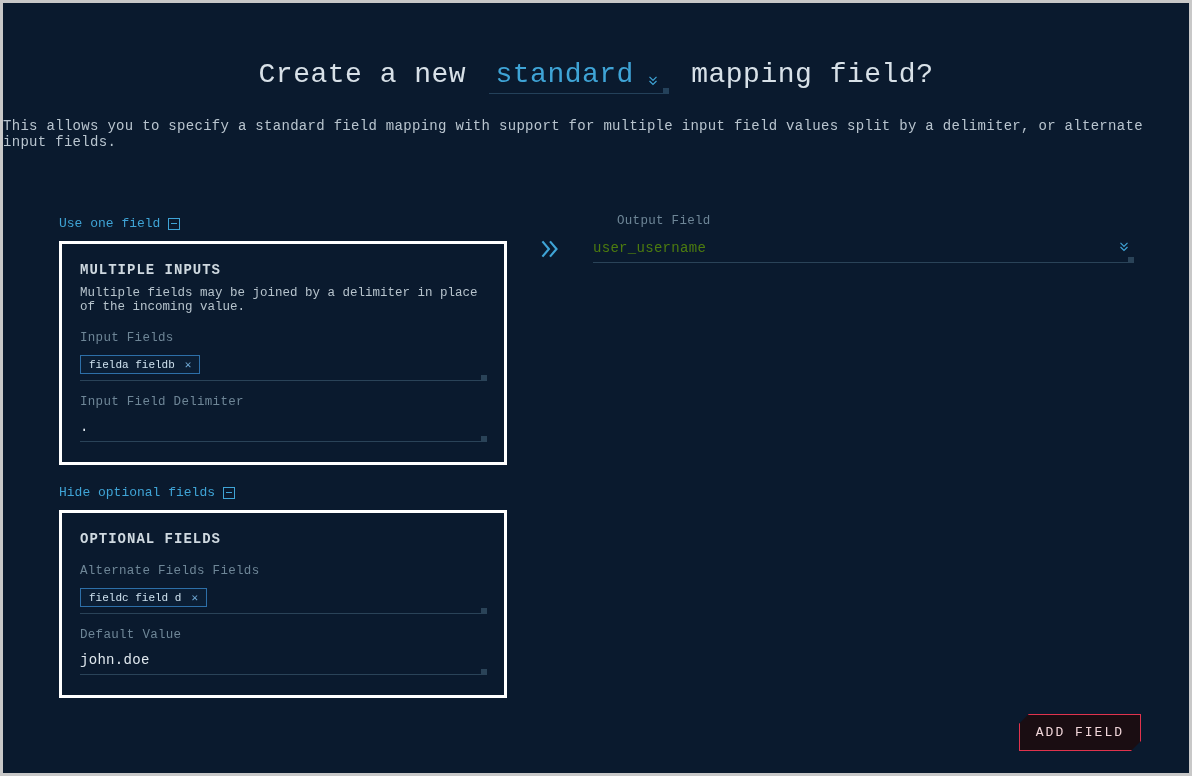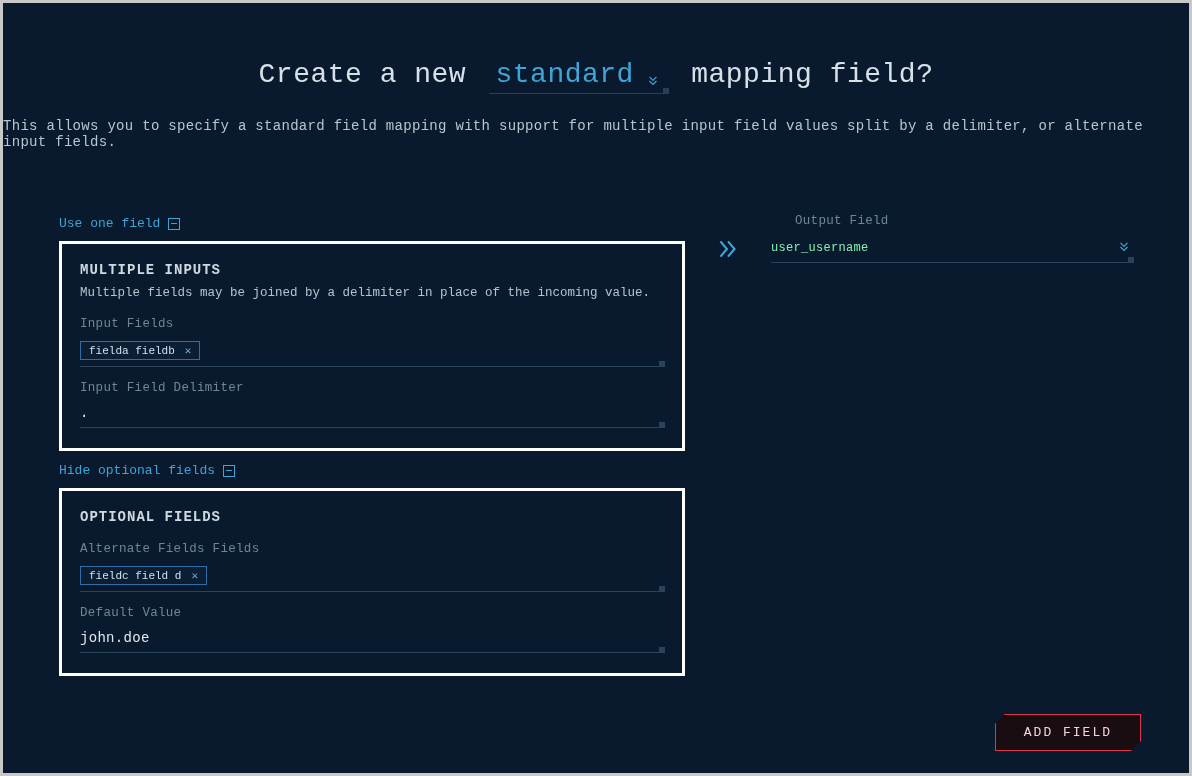--- a/index.html
+++ b/index.html
@@ -54,21 +54,21 @@
     letter-spacing: 0.3px;
   }
 
   .content {
     display: flex;
     align-items: flex-start;
     padding: 64px 56px 0 56px;
     gap: 24px;
   }
   .left-col {
-    width: 626px;
+    width: 448px;
     flex: none;
   }
   .right-col {
     flex: 1;
     padding-top: 0;
   }
   .arrow-col {
     width: 38px;
     flex: none;
     display: flex;
@@ -167,41 +167,41 @@
   .right-col .field-label { margin-top: 0; margin-left: 24px; }
   .output-row {
     border-bottom: 1px solid #2a4358;
     padding: 6px 0;
     position: relative;
     display: flex;
     align-items: center;
   }
   .output-row .val {
     flex: 1;
-    color: #86efac;
-    font-size: 12px;
+    color: #4d7c0f;
+    font-size: 14px;
     letter-spacing: 0.3px;
   }
   .output-row .chev {
     width: 16px; height: 16px;
     color: #3fa4d6;
     display: inline-flex;
   }
   .output-row .notch {
     position: absolute;
     right: -1px; bottom: -1px;
     width: 6px; height: 6px;
     background: #2a4358;
   }
 
   .add-btn {
     position: absolute;
     right: 48px;
     bottom: 22px;
-    padding: 10px 28px;
+    padding: 10px 16px;
     background: #1a0d12;
     border: 1.5px solid #e0334d;
     color: #f1d6da;
     font-family: inherit;
     font-size: 13px;
     letter-spacing: 2px;
     cursor: pointer;
     clip-path: polygon(10px 0, 100% 0, 100% calc(100% - 10px), calc(100% - 10px) 100%, 0 100%, 0 10px);
   }
 
@@ -251,21 +251,21 @@
           <span class="notch"></span>
         </div>
 
         <div class="field-label" style="margin-top:14px">Input Field Delimiter</div>
         <div class="input-row">
           <input class="text" value="." style="">
           <span class="notch"></span>
         </div>
       </div>
 
-      <div class="toggle-link" style="margin-top:12px">
+      <div class="toggle-link" style="margin-top:20px">
         <span>Hide optional fields</span>
         <span class="box"></span>
       </div>
 
       <div class="panel">
         <h3>OPTIONAL FIELDS</h3>
 
         <div class="field-label">Alternate Fields Fields</div>
         <div class="input-row">
           <span class="chip">

